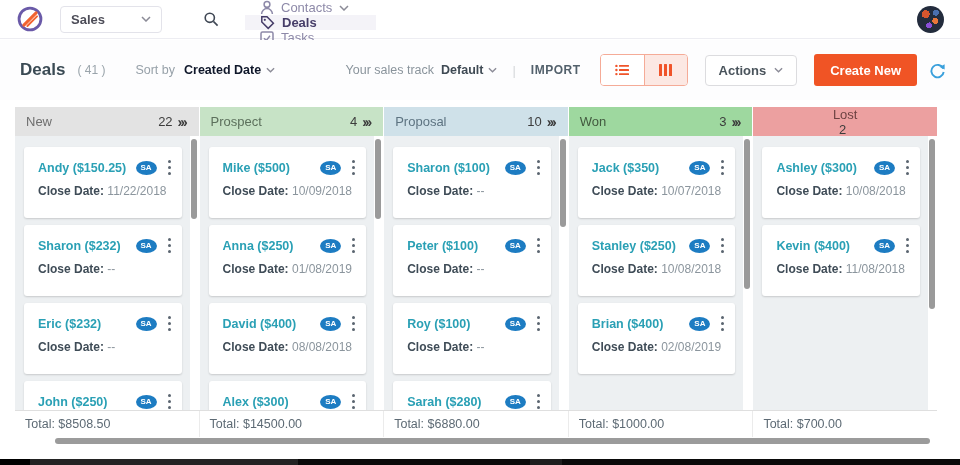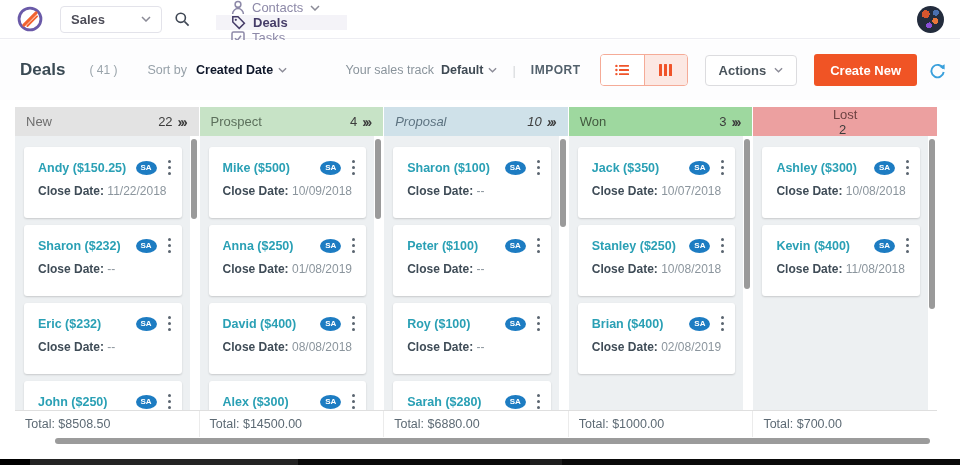--- a/index.html
+++ b/index.html
@@ -5,42 +5,42 @@
   * { box-sizing: border-box; margin: 0; padding: 0; }
   html,body { width:960px; height:465px; overflow:hidden; }
   body { font-family:"Liberation Sans", sans-serif; background:#fff; position:relative; }
 
   
   .nav { position:absolute; top:0; left:0; right:0; height:39px; background:#fff;
          border-bottom:1px solid #ededf2; display:flex; align-items:center; }
   .logo { margin:0 16px 0 16px; display:flex; align-items:center; }
   .ws-select { width:102px; height:27px; border:1px solid #e3e3ea; border-radius:4px;
                display:flex; align-items:center; justify-content:space-between; padding:0 10px;
-               margin-right:12px; font-size:13px; font-weight:bold; color:#4d4d58; cursor:pointer; }
+               margin-right:41px; font-size:13px; font-weight:bold; color:#4d4d58; cursor:pointer; }
   .search-btn { margin-right:26px; display:flex; cursor:pointer; }
   .nav-items { display:flex; height:100%;flex-direction:column; }
   .nav-item { display:flex; align-items:center; gap:7px; padding:0 15px; height:100%;
               color:#8d89a8; font-size:13px; cursor:pointer; white-space:nowrap; }
   .nav-item.active { background:#f4f3f8; color:#453c68; font-weight:bold; }
   .nav-item svg { flex:none; }
   .nav-spacer { flex:1; }
   .avatar { width:27px; height:27px; border-radius:50%; margin-right:16px; cursor:pointer;
             background:
               radial-gradient(circle at 32% 30%, #d6562e 0 4px, rgba(0,0,0,0) 4px),
               radial-gradient(circle at 68% 55%, #e8763a 0 3px, rgba(0,0,0,0) 3px),
               radial-gradient(circle at 45% 72%, #8a4fd8 0 3px, rgba(0,0,0,0) 3px),
               radial-gradient(circle at 70% 25%, #4a6fae 0 3px, rgba(0,0,0,0) 3px),
               #232c3d; }
   .chev { color:#8b8b97; }
 
   
   .toolbar { position:absolute; top:40px; left:0; right:0; height:60px; background:#fdfdfe;
              display:flex; align-items:center; padding:0 14px 0 20px; }
   .page-title { font-size:17px; font-weight:bold; color:#3a4a54; }
-  .page-count { font-size:12px; color:#9aa4ab; margin-left:24px; }
+  .page-count { font-size:12px; color:#9aa4ab; margin-left:12px; }
   .sort-label { font-size:12.5px; color:#97a1a9; margin-left:30px; }
   .sort-value { font-size:12.5px; font-weight:bold; color:#0f172a; margin-left:9px;
                 display:flex; align-items:center; gap:5px; cursor:pointer; }
   .tb-right { margin-left:auto; display:flex; align-items:center; }
   .track-label { font-size:12.5px; color:#8a949c; }
   .track-value { font-size:12.5px; font-weight:bold; color:#3f4a54; margin-left:7px;
                  display:flex; align-items:center; gap:5px; cursor:pointer; }
   .tb-divider { color:#d4d7da; margin:0 15px; font-size:13px; }
   .import-btn { font-size:12px; font-weight:bold; letter-spacing:.5px; color:#53616c; cursor:pointer; }
   .view-toggle { display:flex; border:1px solid #f5ab97; border-radius:4px; overflow:hidden;
@@ -358,21 +358,21 @@
                 </span>
               </div>
             </div>
           </div>
           <div class="scroll-track">
             <div class="scroll-thumb" style="height: 80px;"></div>
           </div>
         </div>
       </div>
       <div class="column">
-        <div class="col-header" style="background: rgb(207, 225, 233); color: rgb(93, 115, 129); font-style: italic;">
+        <div class="col-header" style="background: rgb(207, 225, 233); color: rgb(93, 115, 129);">
           <span class="col-name">Proposal</span>
           <span class="col-count">10</span>
           <span class="col-expand">›››</span>
         </div>
         <div class="col-body">
           <div class="cards">
             <div class="card">
               <div class="card-title">Sharon ($100)</div>
               <div class="card-right">
                 <span class="badge">SA</span>

